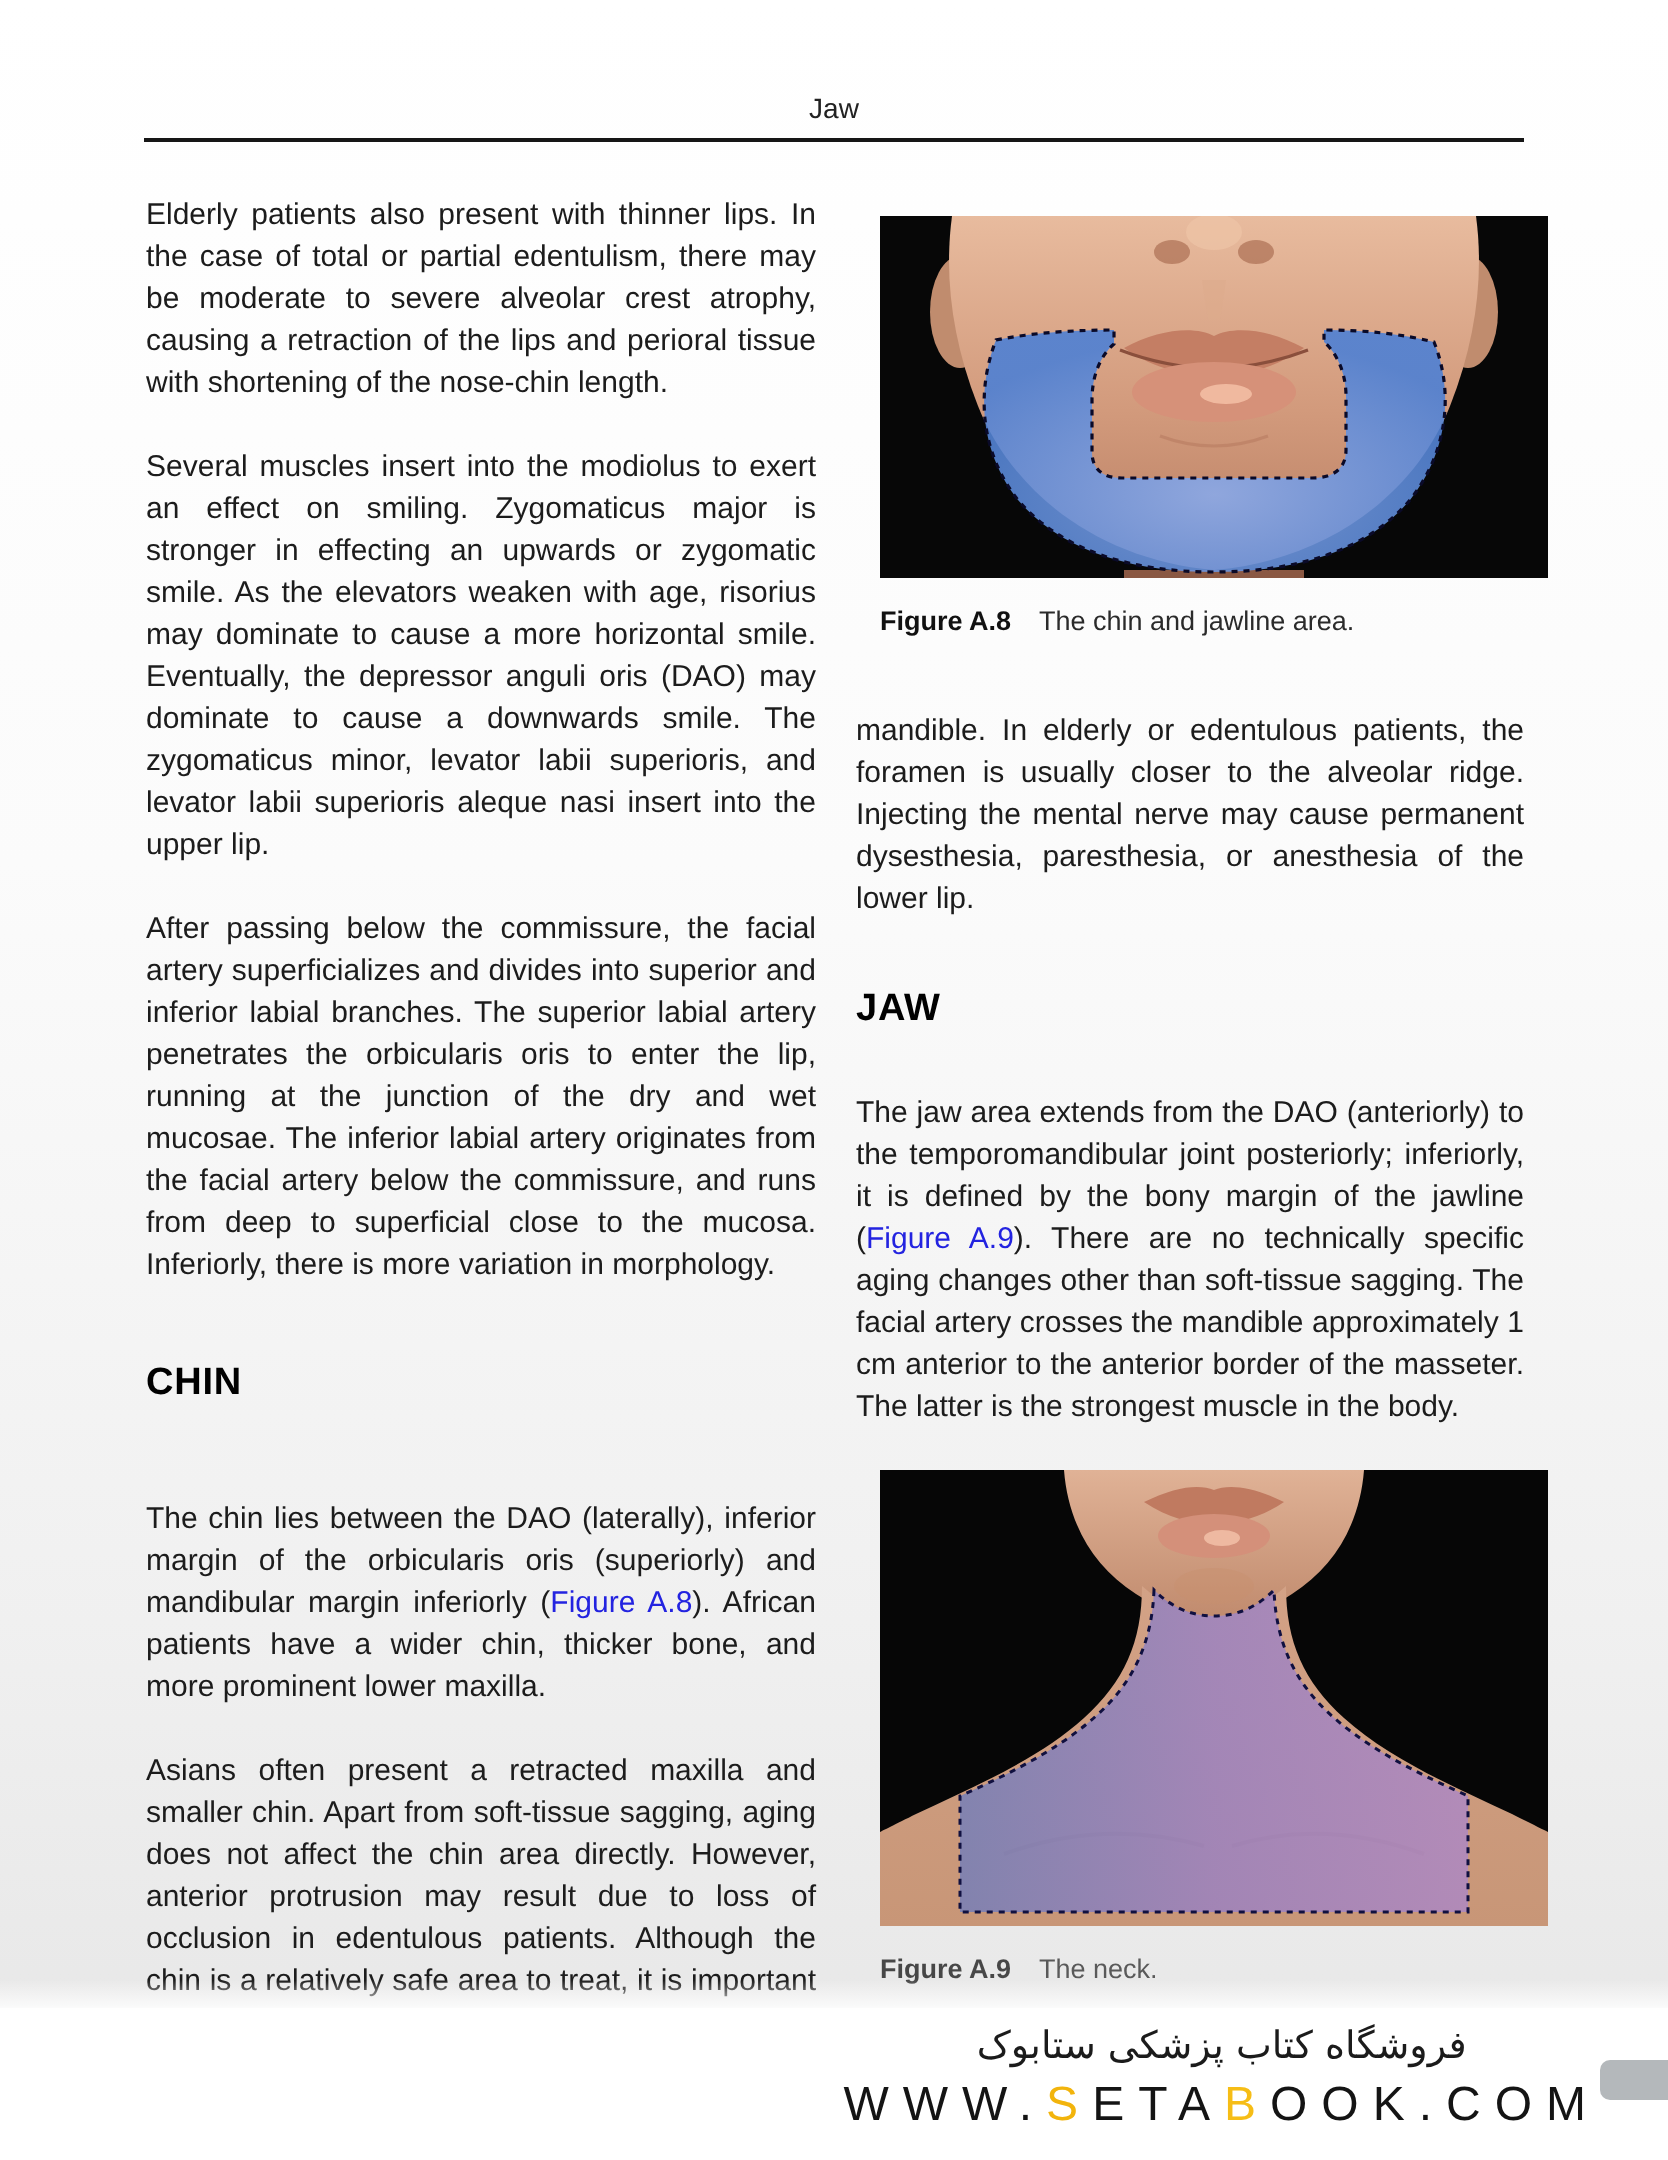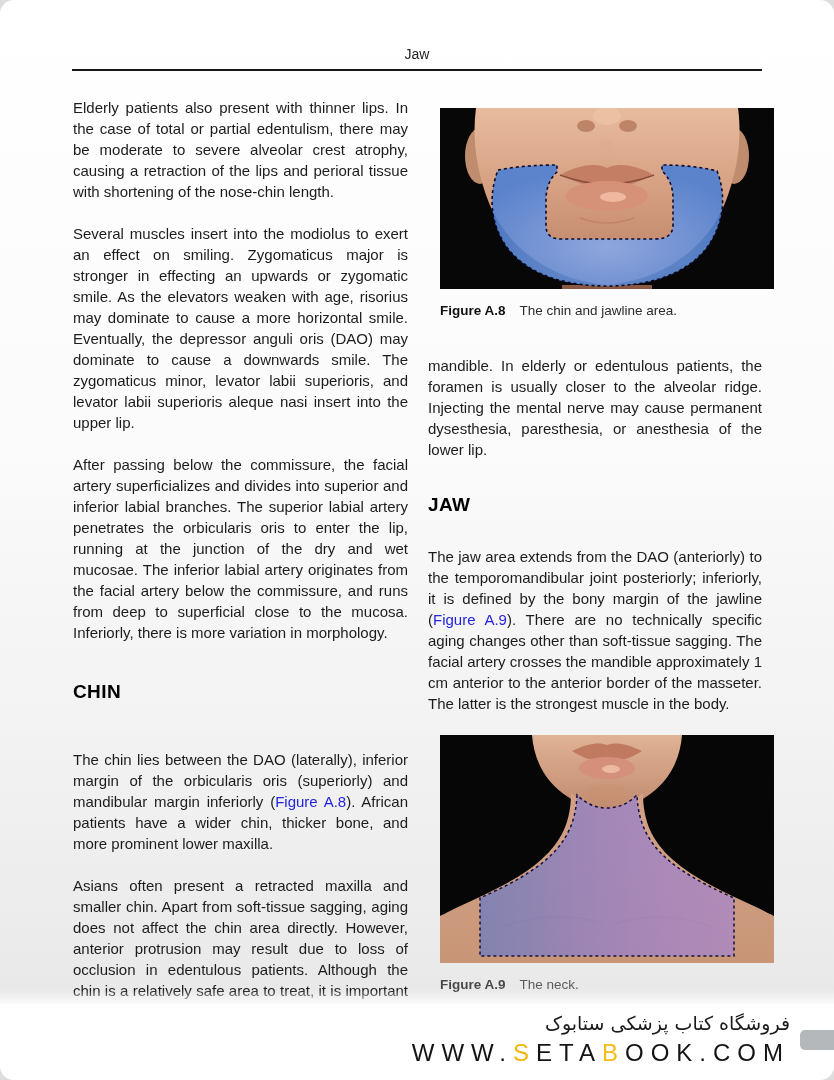--- a/index.html
+++ b/index.html
@@ -3,21 +3,20 @@
 <meta charset="utf-8">
 <style>
   * { margin:0; padding:0; box-sizing:border-box; }
   html,body { background:#dddddd; }
   .page {
     position:relative; width:834px; height:1080px; margin:0 auto;
     background:linear-gradient(180deg,#ffffff 0%, #fbfbfb 40%, #f0f0f0 75%, #e7e7e7 96%);
     overflow:hidden;
     font-family:"Liberation Sans", sans-serif;
     color:#1c1c1c;
-    border-radius:14px;
   }
   .header-title {
     position:absolute; top:46px; left:0; width:834px;
     text-align:center; font-size:14px; color:#222;
   }
   .header-rule {
     position:absolute; top:69px; left:72px; width:690px; height:2px;
     background:#161616; border:none;
   }
   .col { position:absolute; top:97px; }
@@ -61,21 +60,21 @@
   .wordmark .wm-line {
     font-family:"DejaVu Sans", sans-serif; font-size:31px; font-weight:bold; line-height:34px;
   }
   .wm-yellow { color:#f6bd16; }
   .wm-gray   { color:#9a9a9a; }
   .wordmark .wm-tagline {
     font-family:"DejaVu Sans", sans-serif; font-size:12.5px; color:#a0a0a0;
     margin-top:2px; letter-spacing:0.5px;
   }
   .logo-divider { width:2px; height:52px; background:#d8d8d8; margin:0 16px 0 20px; }
-  .site-block { position:absolute; right:44px; top:6px; text-align:right; }
+  .site-block { position:absolute; right:34px; top:6px; text-align:center; }
   .site-line {
     font-family:"DejaVu Sans", sans-serif; font-size:19px; color:#1b1b1b; line-height:26px;
   }
   .site-url {
     margin-top:3px; font-size:24px; font-weight:normal; letter-spacing:7px;
     color:#141414; white-space:nowrap;
   }
   .url-accent1 { color:#f2b40c; }
   .url-accent2 { color:#f6bd16; }
   .edge-tab {

